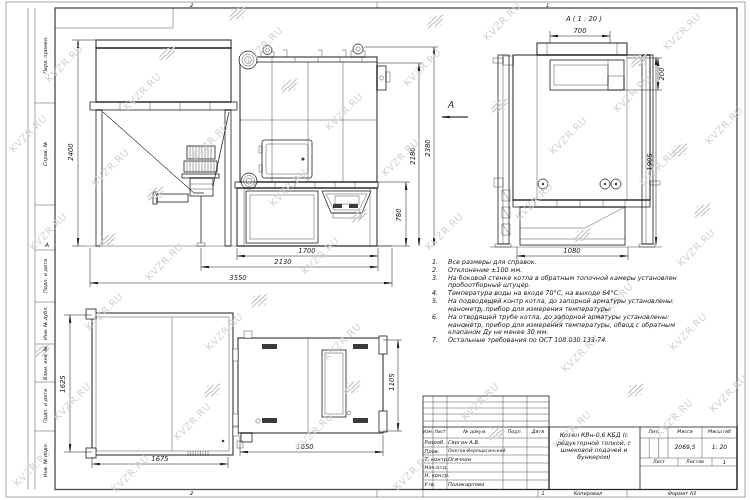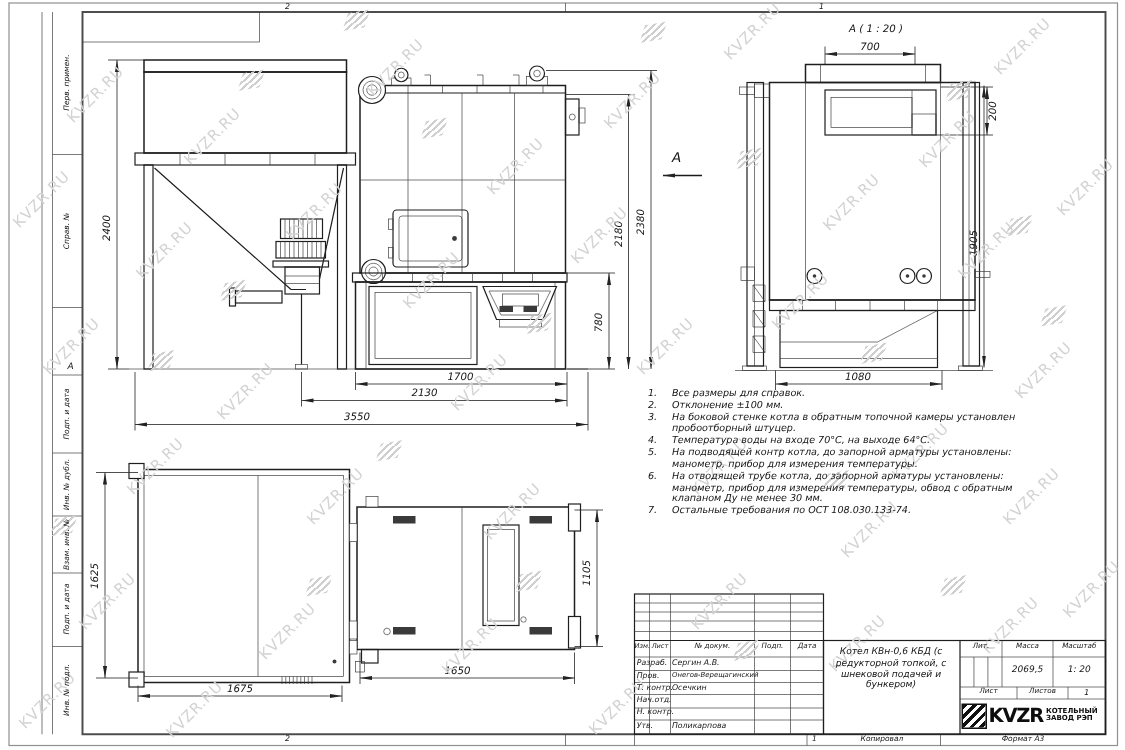--- a/index.html
+++ b/index.html
@@ -415,27 +415,19 @@
 
   <span class="ab c" style="left:640px;top:429.5px;width:28px;font-size:4.8px">Лит.</span>
   <span class="ab c" style="left:668px;top:429.5px;width:34px;font-size:4.8px">Масса</span>
   <span class="ab c" style="left:702px;top:429.5px;width:35px;font-size:4.8px">Масштаб</span>
   <span class="ab c" style="left:668px;top:444px;width:34px;font-size:6px">2069,5</span>
   <span class="ab c" style="left:702px;top:444px;width:35px;font-size:6px">1: 20</span>
   <span class="ab c" style="left:640px;top:459.5px;width:38px;font-size:4.8px">Лист</span>
   <span class="ab c" style="left:678px;top:459.5px;width:34px;font-size:4.8px">Листов</span>
   <span class="ab c" style="left:712px;top:459.5px;width:25px;font-size:5.2px">1</span>
 
-  <div class="logo">
-    <div class="logo-sq"></div>
-    <div class="logo-kvzr">KVZR</div>
-    <div class="logo-sub">
-      <div>КОТЕЛЬНЫЙ</div>
-      <div>ЗАВОД РЭП</div>
-    </div>
-  </div>
 
   <span class="ab c" style="left:536px;top:491px;width:14px;font-size:5px">1</span>
   <span class="ab c" style="left:556px;top:491px;width:64px;font-size:5px">Копировал</span>
   <span class="ab c" style="left:636px;top:491px;width:92px;font-size:5px">Формат А3</span>
 </div>
 
 </div>
 
 </body></html>

